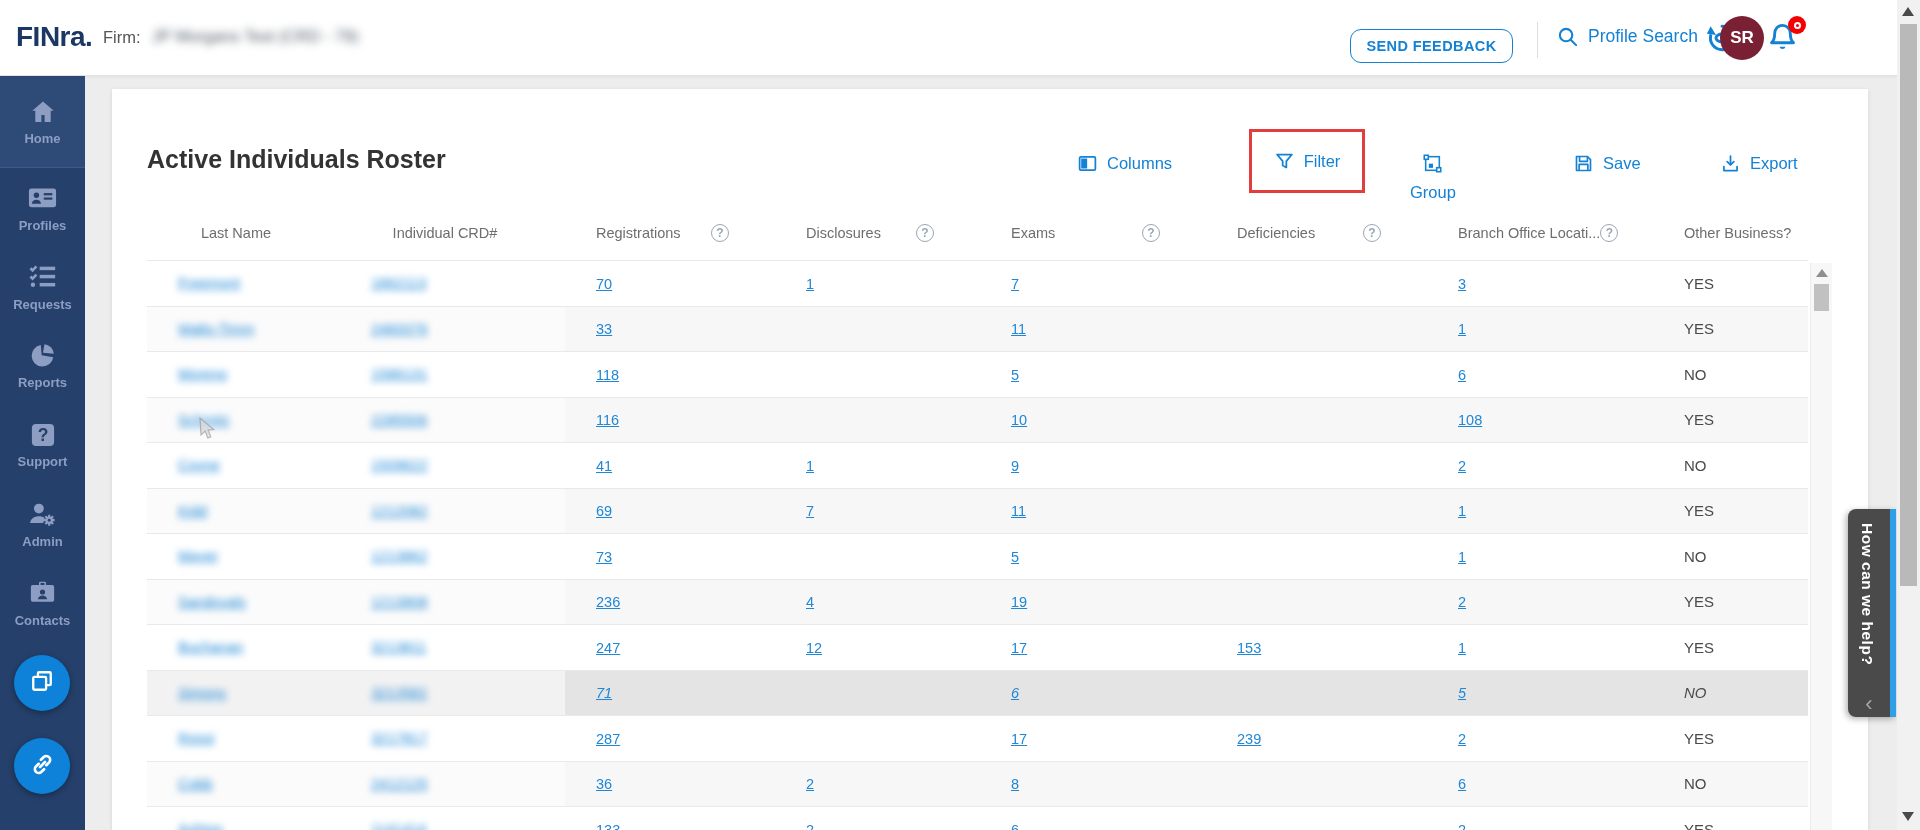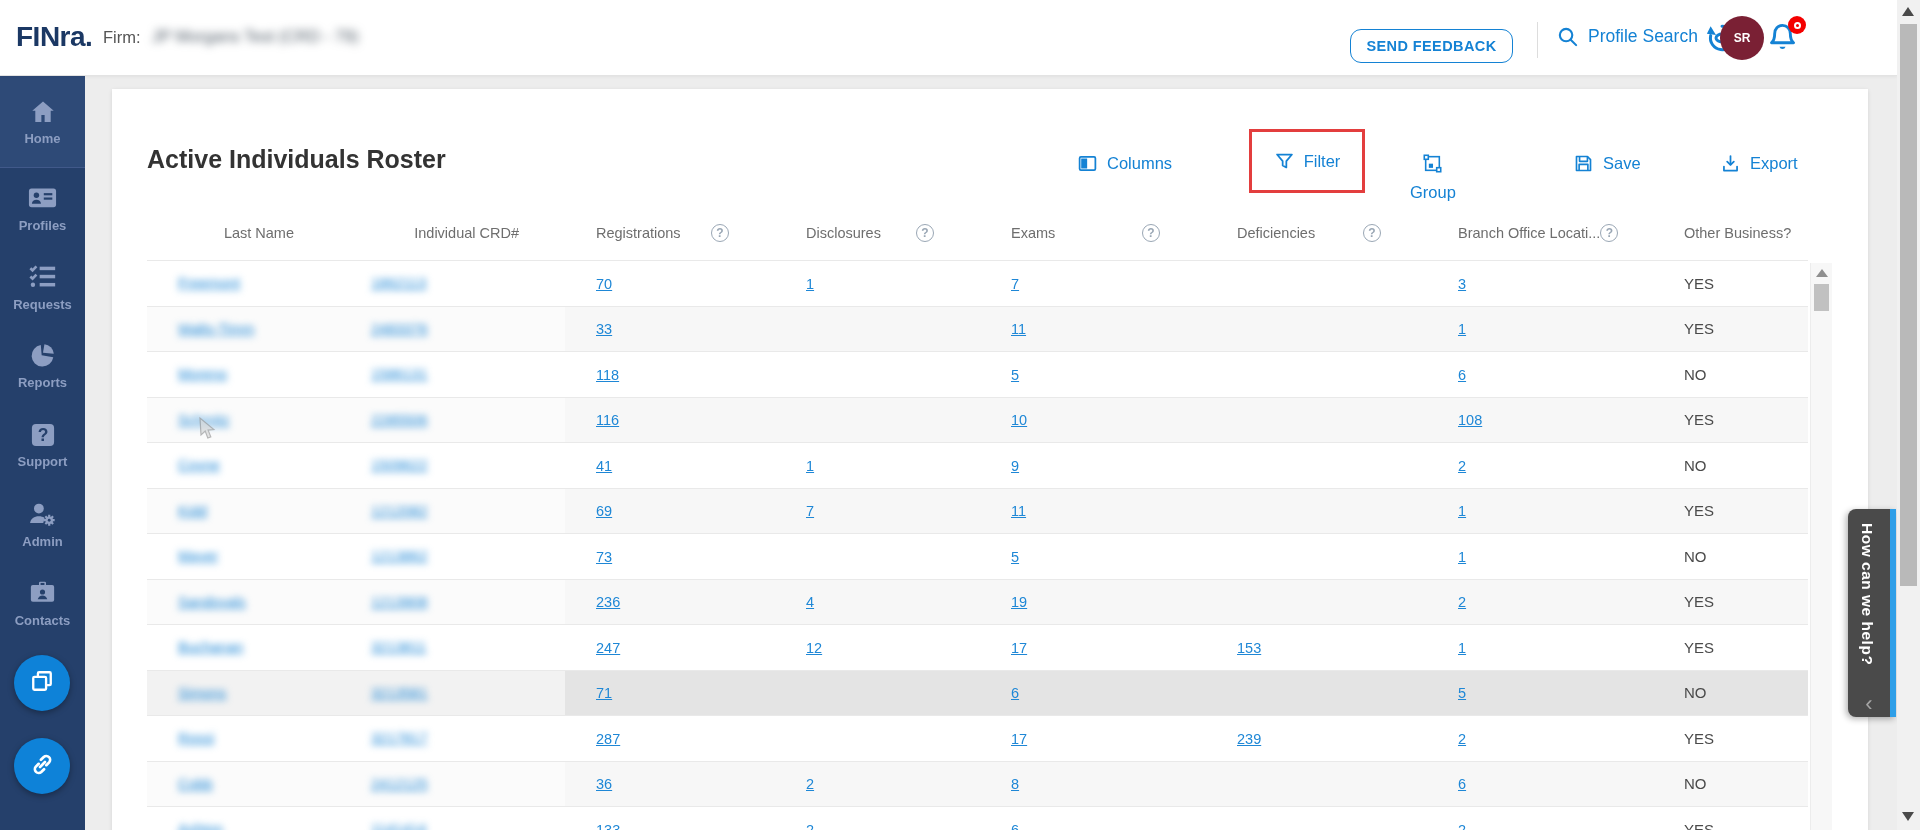--- a/index.html
+++ b/index.html
@@ -20,21 +20,21 @@
     align-items:center; justify-content:center; cursor:pointer; }
   .hdr-divider { position:absolute; left:1537px; top:22px; width:1px; height:36px; background:#ddd; }
   .profile-search { position:absolute; left:1556px; top:25px; display:flex; align-items:center;
     gap:9px; color:#1482d4; font-size:17.5px; cursor:pointer; }
   .hist-icon { position:absolute; left:1704px; top:20px; color:#1482d4; }
   .bell-wrap { position:absolute; left:1766px; top:21px; color:#1482d4; }
   .bell-badge { position:absolute; top:-5px; right:-7px; width:18px; height:18px; background:#f40000;
     border-radius:50%; display:flex; align-items:center; justify-content:center; }
   .bell-badge span { display:block; width:7px; height:7px; border:2.5px solid #fff; border-radius:50%; }
   .avatar { position:absolute; left:1720px; top:16px; width:44px; height:44px; border-radius:50%;
-    background:#7a2034; color:#fff; font-size:12px; font-weight:700; display:flex;
+    background:#7a2034; color:#fff; font-size:17px; font-weight:700; display:flex;
     align-items:center; justify-content:center; cursor:pointer; }
 
   
   .sidebar { position:absolute; left:0; top:76px; width:85px; height:814px; background:#25406b; z-index:15; }
   .side-item { height:79px; display:flex; flex-direction:column; align-items:center;
     justify-content:center; gap:5px; color:#8d9ec2; cursor:pointer; }
   .side-item.active { height:92px; background:#2e4a77; border-bottom:1px solid #41598a; }
   .side-label { font-size:13px; font-weight:700; }
   .side-icon svg { display:block; }
   .fab { position:absolute; left:14px; width:56px; height:56px; border-radius:50%; background:#0e82d8;
@@ -53,28 +53,28 @@
   .red-box { position:absolute; left:1137px; top:40px; width:116px; height:64px;
     border:3px solid #e33e3e; display:flex; align-items:center; justify-content:center; }
   .red-box .tb-item { position:static; }
 
   
   .tgrid { display:grid; grid-template-columns:193px 225px 210px 205px 226px 221px 226px 1fr; }
   .thead { position:absolute; left:35px; top:117px; width:1661px; height:54px; align-items:center;
     color:#6e6e6e; font-size:14.5px; }
   .hcell { padding-left:31px; display:flex; align-items:center; justify-content:space-between;
     padding-right:46px; white-space:nowrap; }
-  .hcell.nohelp { justify-content:flex-end; }
+  .hcell.nohelp { justify-content:center; }
   .help { flex:0 0 auto; width:18px; height:18px; border:1.5px solid #9aa7b5; border-radius:50%;
     color:#9aa7b5; font-size:12px; font-weight:700; display:flex; align-items:center;
     justify-content:center; cursor:pointer; }
   .tbody { position:absolute; left:35px; top:171px; width:1661px; border-top:1px solid #e9e9e9; }
   .trow { height:45.5px; align-items:center; border-bottom:1px solid #e9e9e9; font-size:15px; }
   .trow.stripe { background:#f7f7f7; }
-  .trow.hl { background:#e4e4e4; }
+  .trow.hl { background:#e4e4e4;font-style:italic; }
   .cell { padding-left:31px; }
   .cell.wash { background:rgba(255,255,255,.5); height:100%; display:flex; align-items:center; }
   .lnk { color:#1e87d6; text-decoration:underline; font-size:14.5px; cursor:pointer; }
   .lnk.blur { filter:blur(3.5px); }
   .other-val { color:#4a4a4a; font-size:15px; }
 
   
   .in-scroll { position:absolute; left:1698px; top:174px; width:22px; height:600px; background:#f7f7f7;
     border-left:1px solid #ececec; }
   .in-up { position:absolute; top:6px; left:5px; width:0; height:0; border-left:6px solid transparent;

